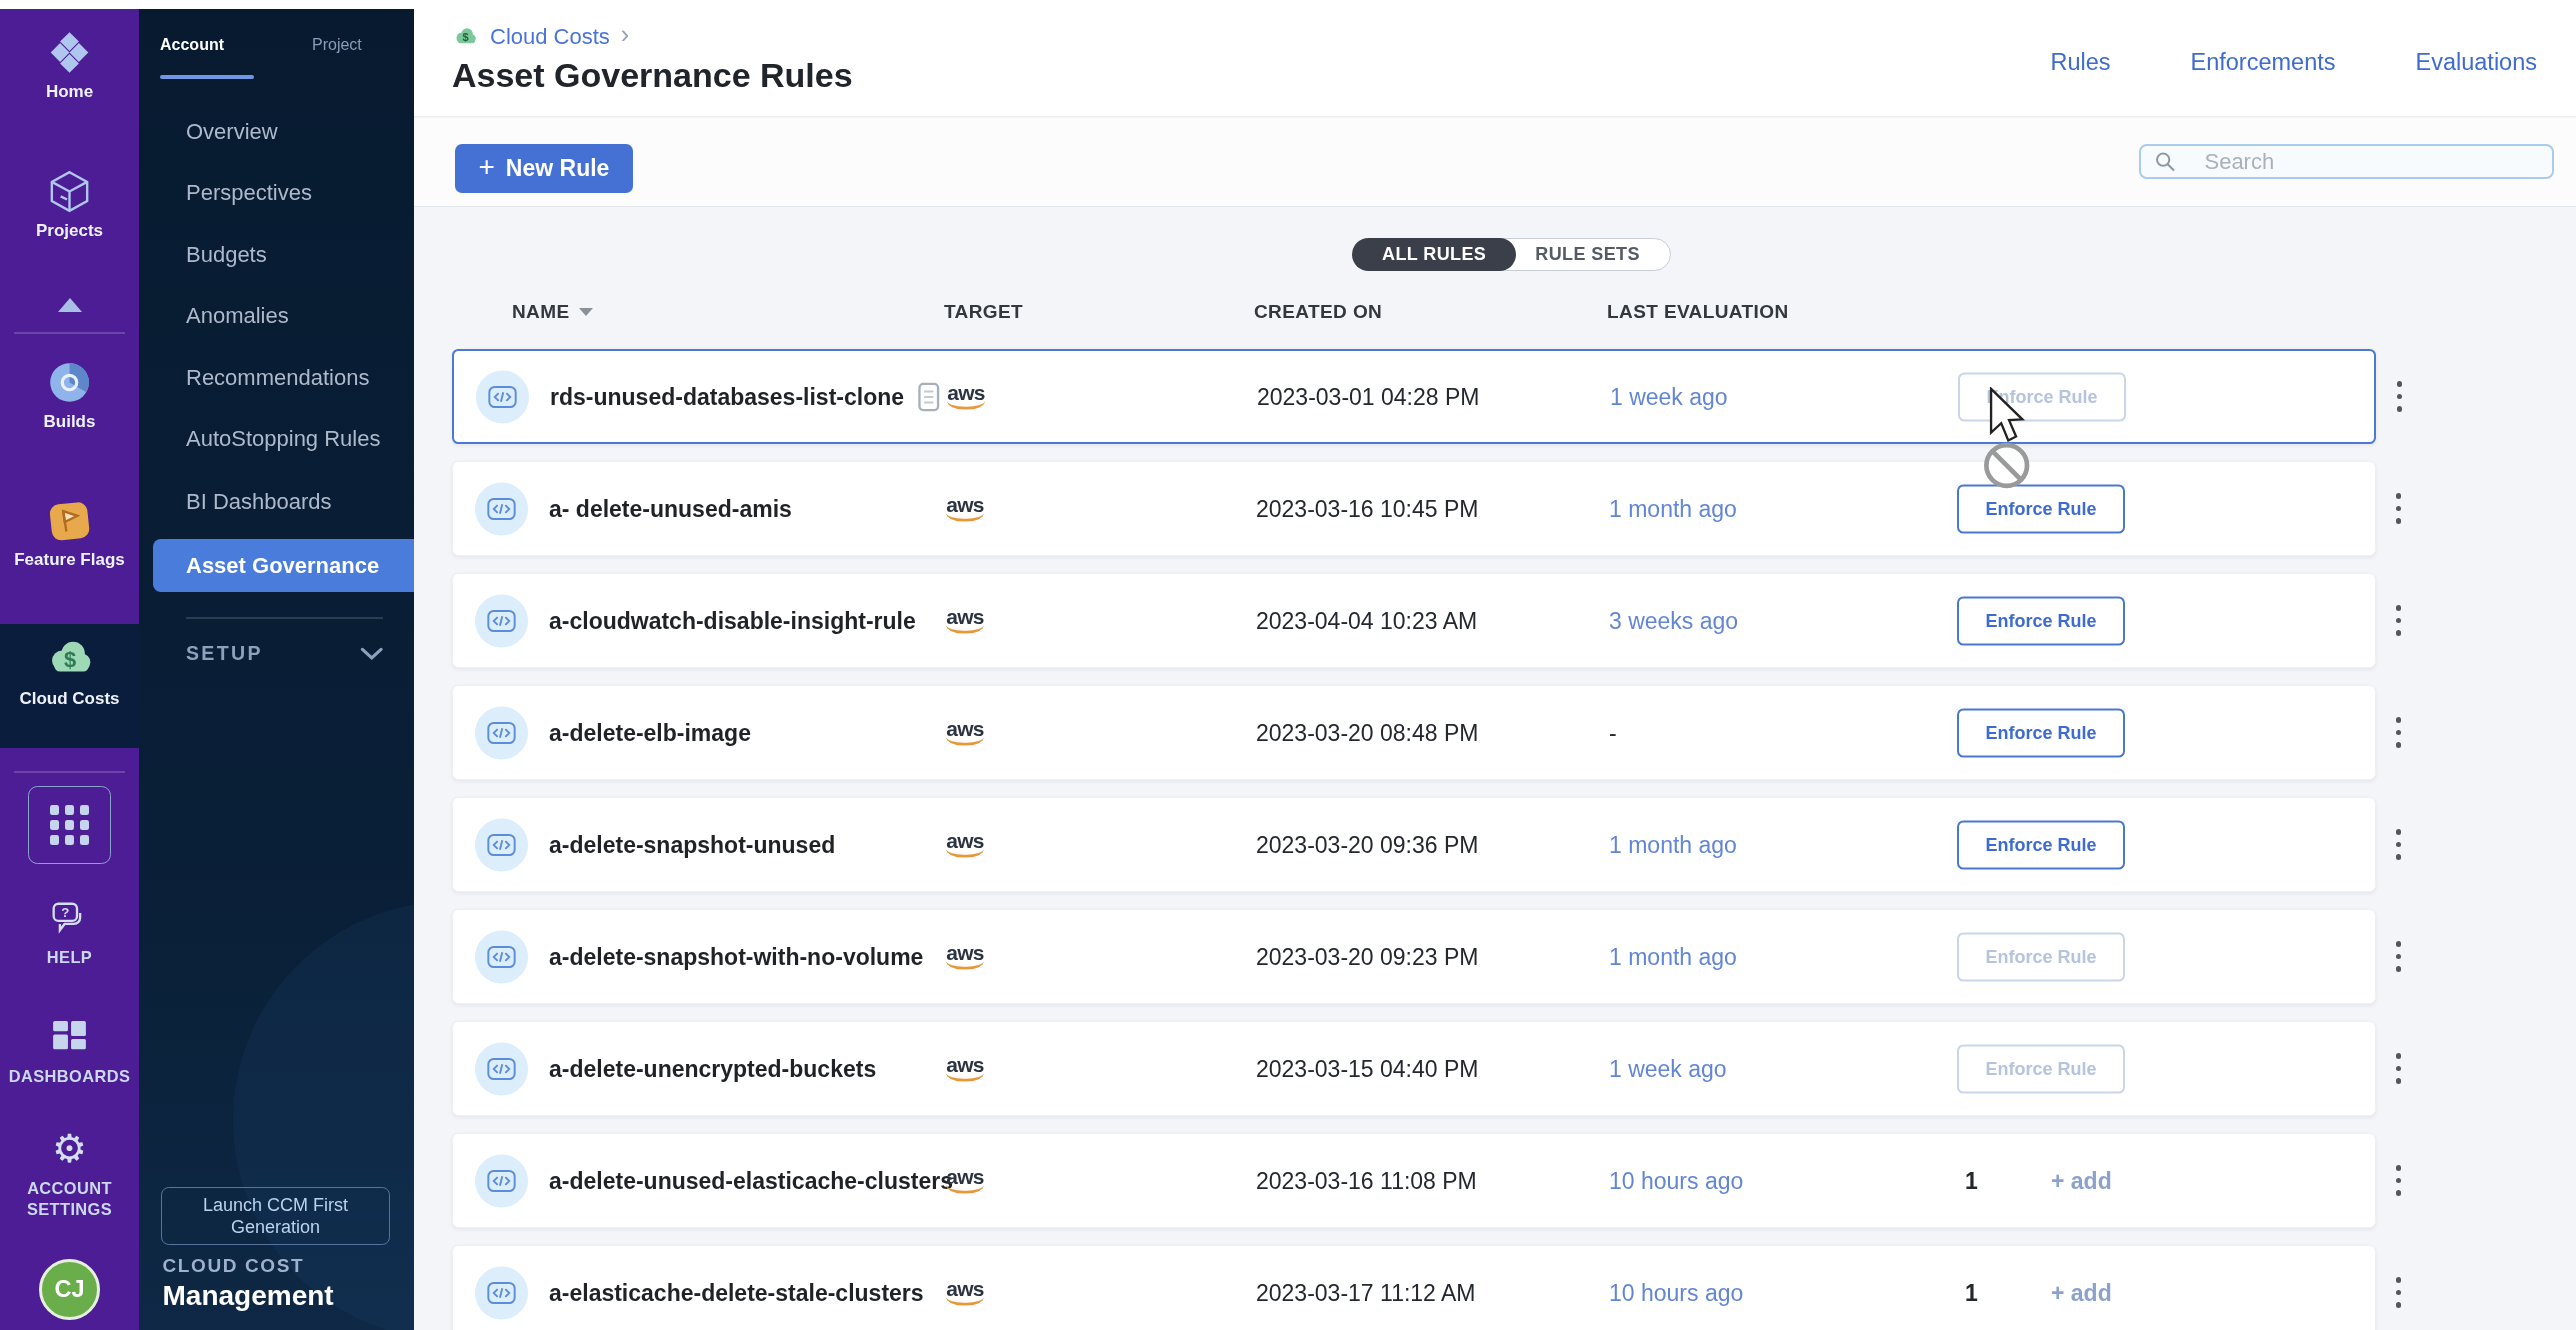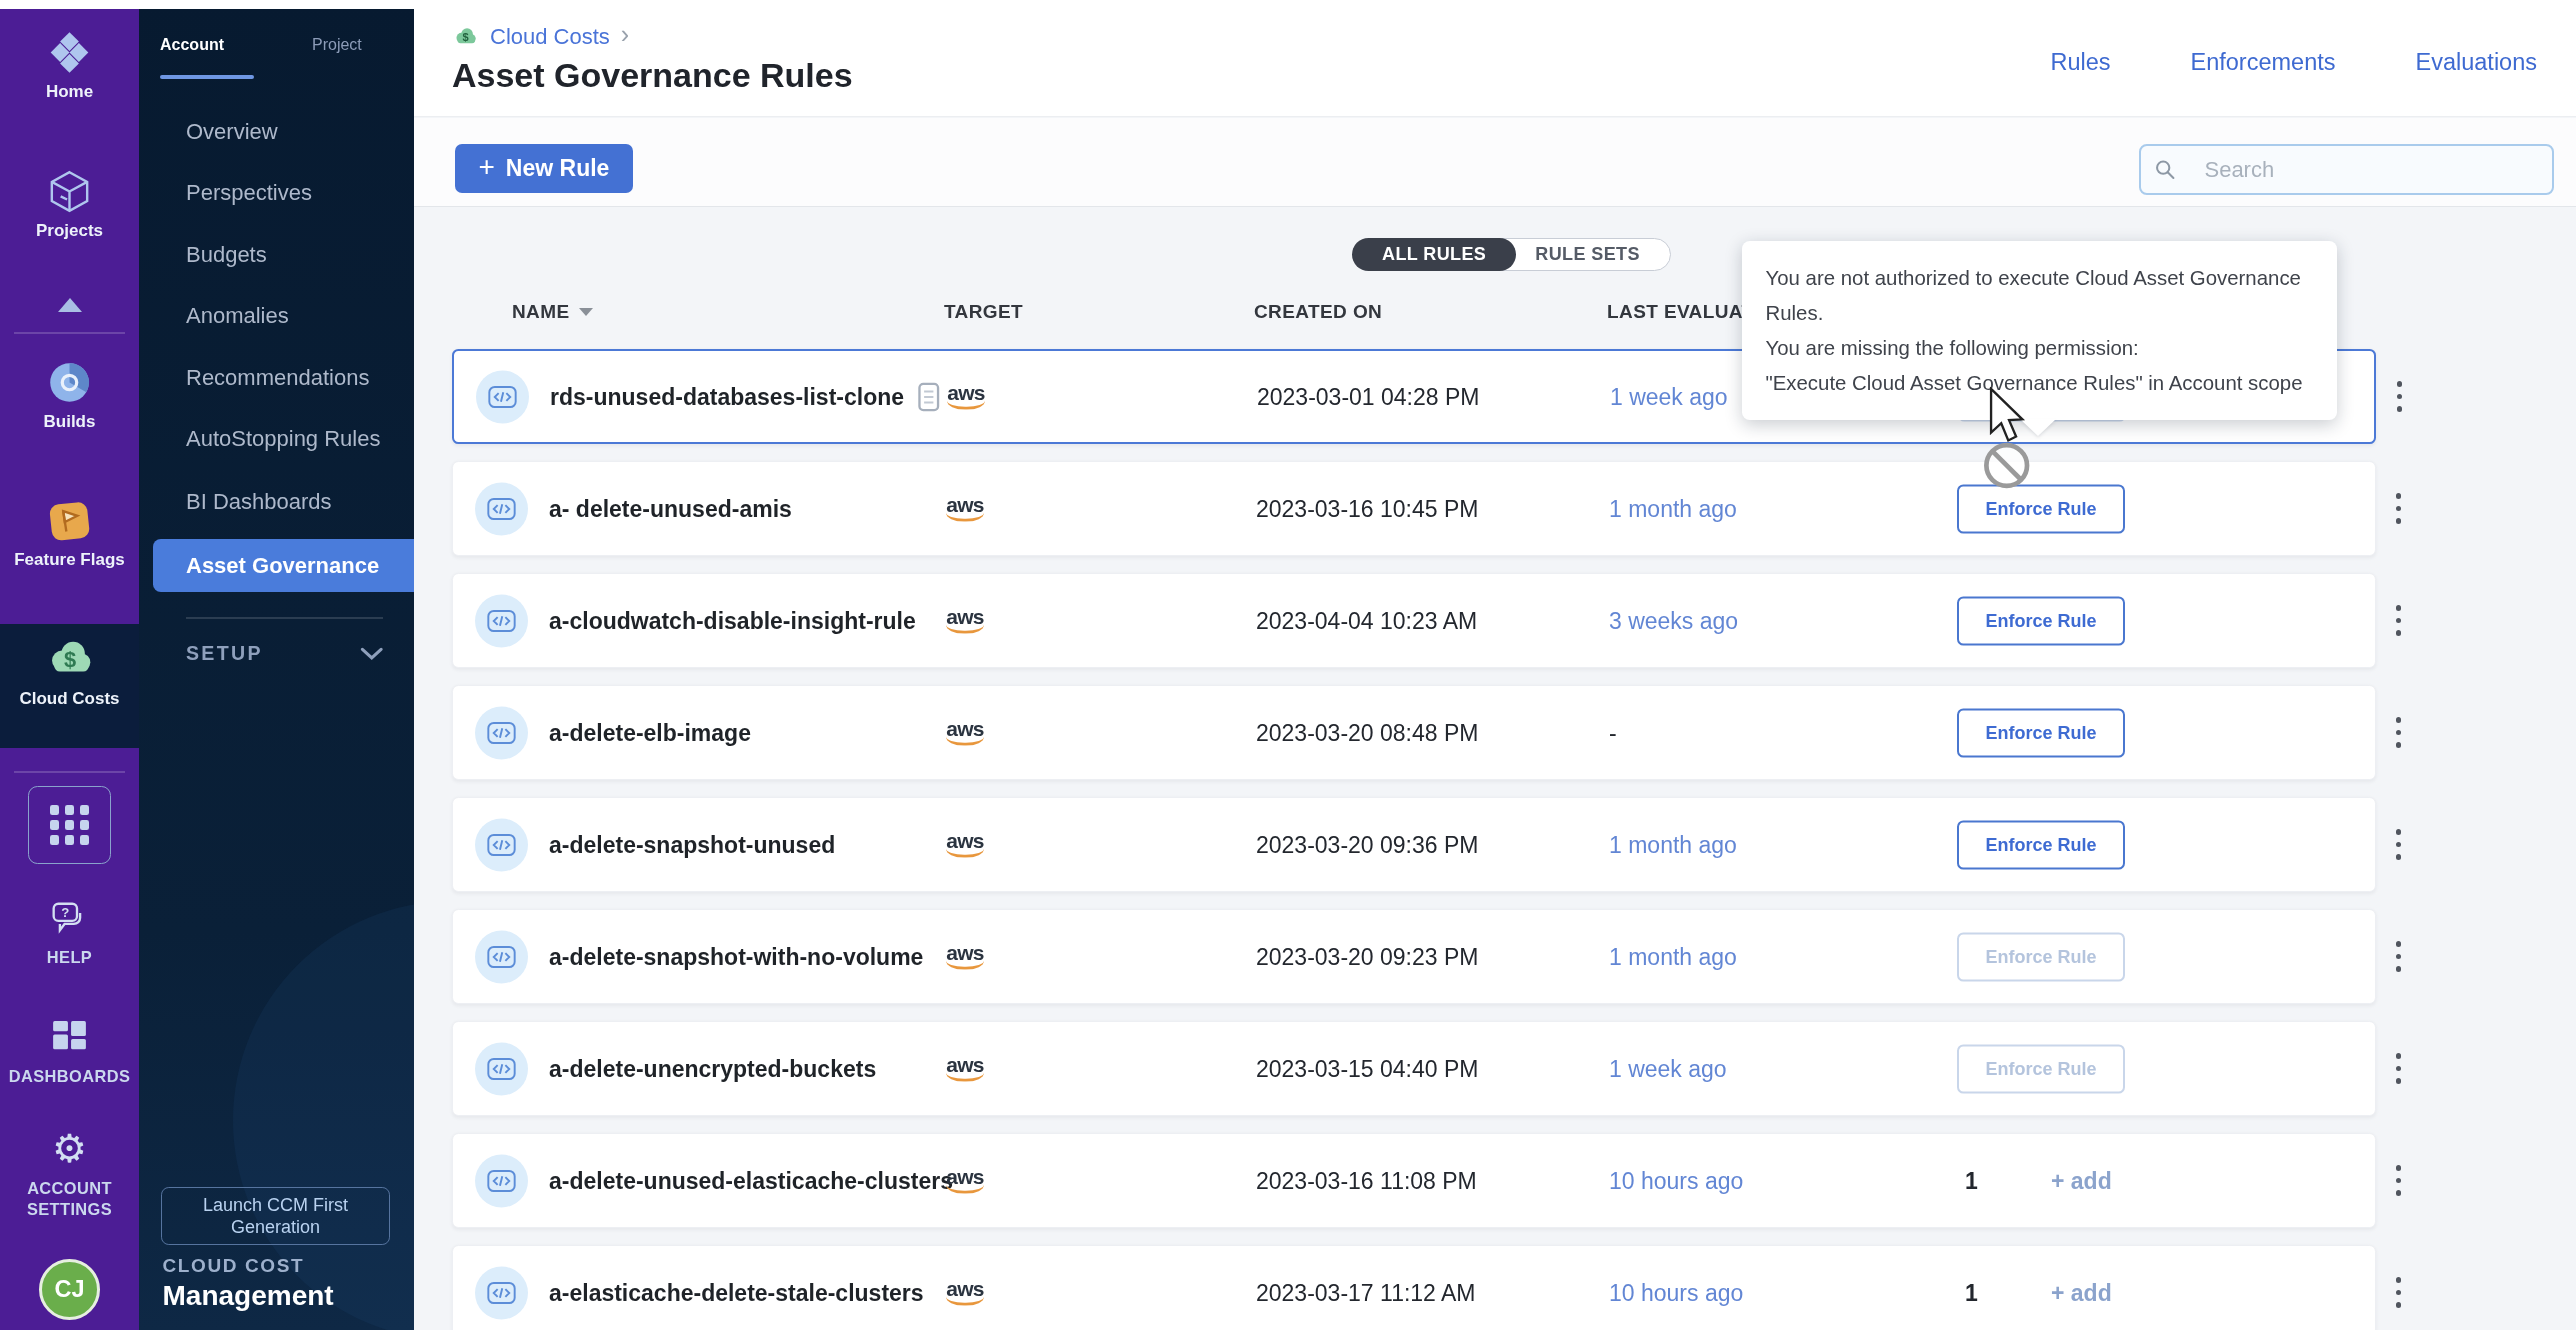--- a/index.html
+++ b/index.html
@@ -49,21 +49,21 @@
   .breadcrumb { position:absolute; left:38px; top:23.5px; display:flex; align-items:center; gap:11px; }
   .bc-link { font-size:22px; color:#4A74D8; font-weight:500; }
   .bc-chev { font-size:25px; color:#9AA2AD; margin-top:-3.1px; }
   .page-title { position:absolute; left:38px; top:56px; font-size:34px; font-weight:700; color:#20242B; }
 
   .topnav { position:absolute; right:39px; top:49px; display:flex; gap:80px; }
   .topnav a { font-size:23.5px; color:#3E6AD1; font-weight:500; text-decoration:none; }
 
   .new-rule { position:absolute; left:41px; top:144px; height:49px; background:#4471D3; border:none; border-radius:7px; color:#FFFFFF; font-size:23px; font-weight:700; display:flex; align-items:center; gap:11px; padding:0 23.5px; }
   .new-rule .plus { font-size:28px; font-weight:500; margin-top:-2.3px; }
-  .search-wrap { position:absolute; left:1725px; top:144px; width:415px; height:51px; border:2.3px solid #A9CBEC; border-radius:7.8px; background:#F8FBFE; display:flex; align-items:center; padding:0 14px; gap:29px; }
+  .search-wrap { position:absolute; left:1725px; top:144px; width:415px; height:35px; border:2.3px solid #A9CBEC; border-radius:7.8px; background:#F8FBFE; display:flex; align-items:center; padding:0 14px; gap:29px; }
   .search-wrap input { border:none; outline:none; background:transparent; font-size:22px; color:#3A3F46; width:100%; }
   .search-wrap input::placeholder { color:#A8B1BC; }
 
   .toggle { position:absolute; left:938px; top:238px; display:flex; height:33px; }
   .pill-left { background:#3A3F4A; color:#FFFFFF; font-size:18px; font-weight:700; letter-spacing:0.4px; border-radius:782px; padding:0 30px; display:flex; align-items:center; z-index:2; }
   .pill-right { background:#FFFFFF; color:#555B66; font-size:18px; font-weight:700; letter-spacing:0.4px; border:1.6px solid #C8CDD6; border-radius:0 782px 782px 0; padding:0 30px 0 45px; margin-left:-27px; display:flex; align-items:center; z-index:1; }
 
   .thead { position:absolute; top:301px; font-size:19px; font-weight:700; letter-spacing:0.4px; color:#33373E; }
   .th-name { left:98px; display:flex; align-items:center; gap:9.4px; }
   .th-target { left:530px; }
@@ -513,26 +513,20 @@
         <div class="cell c-count">1</div>
         <div class="cell c-add">+ add</div>
         <div class="cell kebab">
           <span></span>
           <span></span>
           <span></span>
         </div>
       </div>
     </div>
 
-  <div class="tooltip">
-    <div class="tl">You are not authorized to execute Cloud Asset Governance Rules.</div>
-    <div class="tl">You are missing the following permission:</div>
-    <div class="tl">"Execute Cloud Asset Governance Rules" in Account scope</div>
-    <div class="tt-caret"></div>
-  </div>
 
   <div class="cursor-wrap">
     <svg width="86" height="110" viewBox="0 0 110 140">
       <polygon points="18,2 18,58 31,46 40,68 50,63 41,42 58,41" fill="#FFFFFF" stroke="#222222" stroke-width="3"></polygon>
       <circle cx="38" cy="100" r="26" fill="rgba(255,255,255,0.75)" stroke="#9A9A9A" stroke-width="6"></circle>
       <line x1="20" y1="82" x2="56" y2="118" stroke="#9A9A9A" stroke-width="6"></line>
     </svg>
   </div>
 </div>
 

